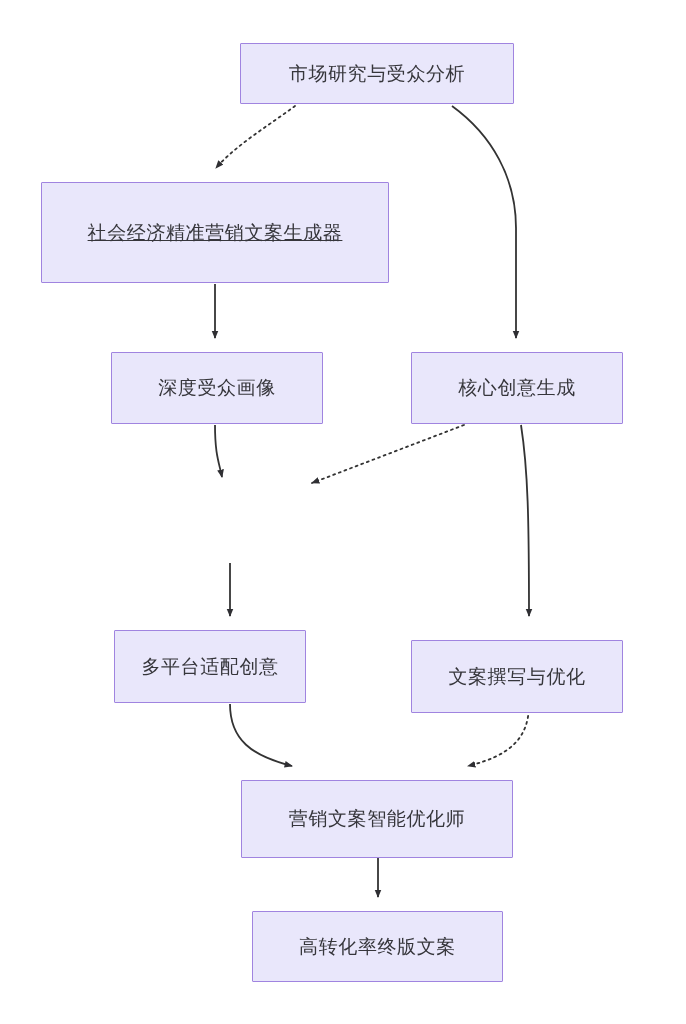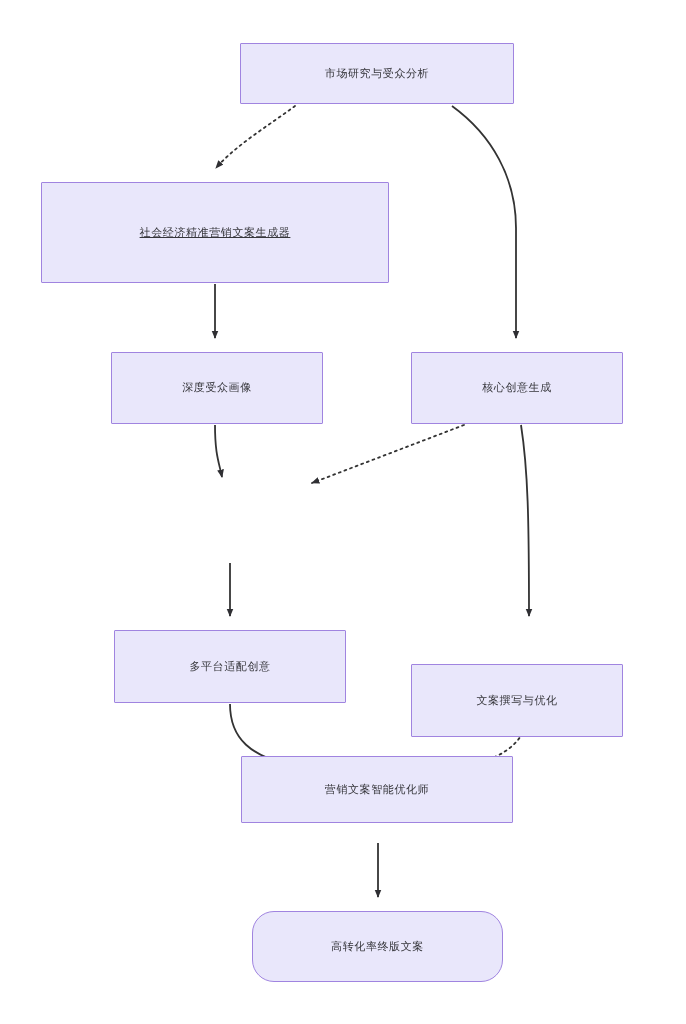--- a/index.html
+++ b/index.html
@@ -33,21 +33,21 @@
     position: absolute;
     box-sizing: border-box;
     background: #e9e7fb;
     border: 1.6px solid #a084e0;
     border-radius: 1px;
     display: flex;
     align-items: center;
     justify-content: center;
     text-align: center;
     color: #36363b;
-    font-size: 11px;
+    font-size: 19px;
     line-height: 1.55;
     letter-spacing: 0.6px;
     padding: 10px 10px;
     z-index: 2;
   }
   .node-label {
     display: block;
     width: 100%;
   }
 </style>
@@ -94,29 +94,29 @@
 
   <div class="node" style="left:111px; top:352px; width:212px; height:72px;justify-content:flex-end;">
     <span class="node-label">深度受众画像</span>
   </div>
 
   <div class="node" style="left:411px; top:352px; width:212px; height:72px;text-align:center;">
     <span class="node-label">核心创意生成</span>
   </div>
 
 
-  <div class="node" style="left:114px; top:630px; width:232px; height:73px;justify-content:center;">
+  <div class="node" style="left:114px; top:630px; width:192px; height:73px;justify-content:center;">
     <span class="node-label">多平台适配创意</span>
   </div>
 
-  <div class="node" style="left:411px; top:664px; width:212px; height:73px;">
+  <div class="node" style="left:411px; top:640px; width:212px; height:73px;">
     <span class="node-label">文案撰写与优化</span>
   </div>
 
-  <div class="node" style="left:241px; top:756px; width:272px; height:67px;">
+  <div class="node" style="left:241px; top:780px; width:272px; height:78px;">
     <span class="node-label">营销文案智能优化师</span>
   </div>
 
-  <div class="node" style="left:252px; top:911px; width:251px; height:71px;border-radius:22px;">
+  <div class="node" style="left:252px; top:911px; width:251px; height:71px;">
     <span class="node-label">高转化率终版文案</span>
   </div>
 
 </div>
 
 </body></html>

